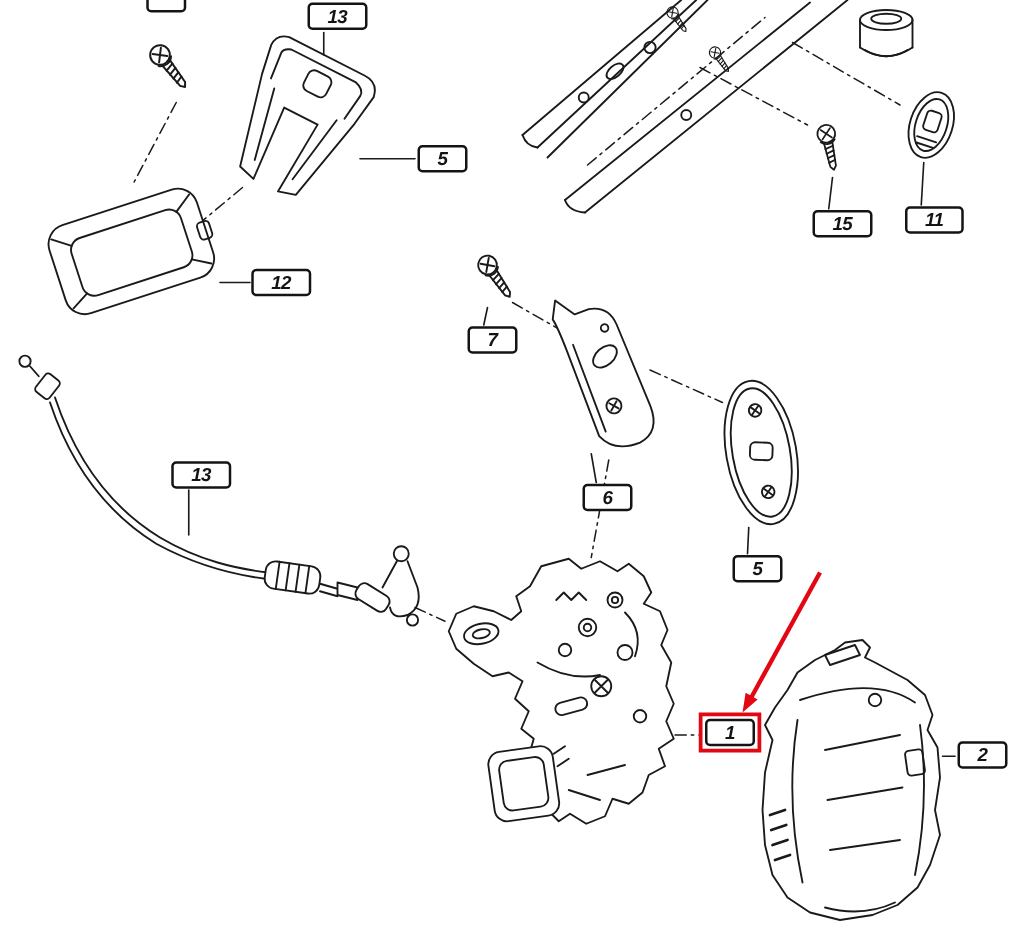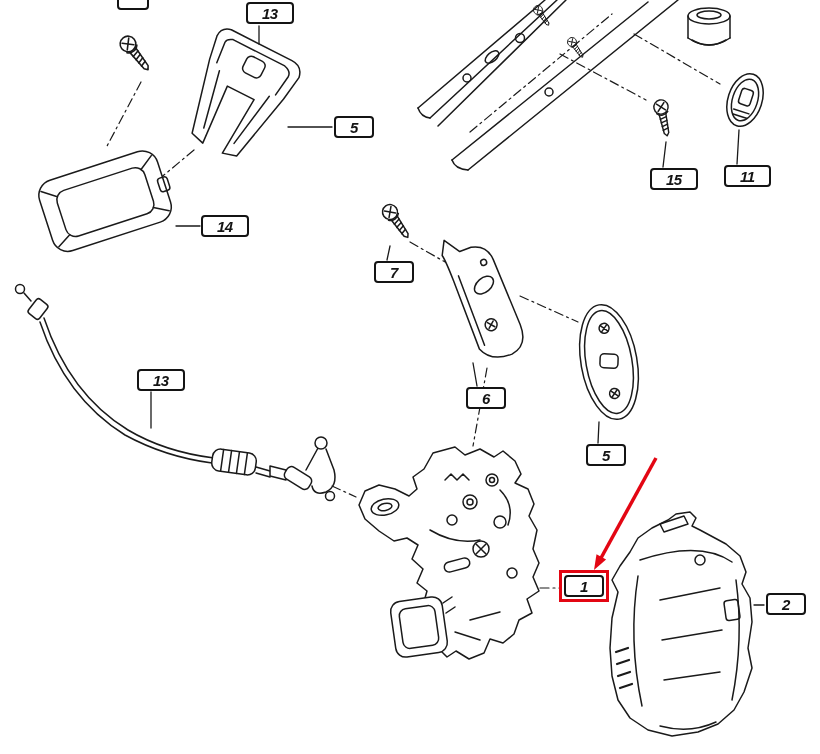--- a/index.html
+++ b/index.html
@@ -213,21 +213,21 @@
       <polygon points="594,570 596.5,554.2 606.1,559.6" fill="#e30613"></polygon>
     </g>
   </svg>
 
   <div class="callout" style="left:117px; top:-12px;"></div>
 
   <div class="callout" style="left:246px; top:2px;">13</div>
 
   <div class="callout" style="left:334px; top:116px;">5</div>
 
-  <div class="callout" style="left:201px; top:215px;">14</div>
+  <div class="callout" style="left:201px; top:215px;">12</div>
 
   <div class="callout" style="left:137px; top:369px;">13</div>
 
   <div class="callout" style="left:374px; top:261px;">7</div>
 
   <div class="callout" style="left:466px; top:387px;">6</div>
 
   <div class="callout" style="left:586px; top:444px;">5</div>
 
   <div class="callout" style="left:650px; top:168px;">15</div>

